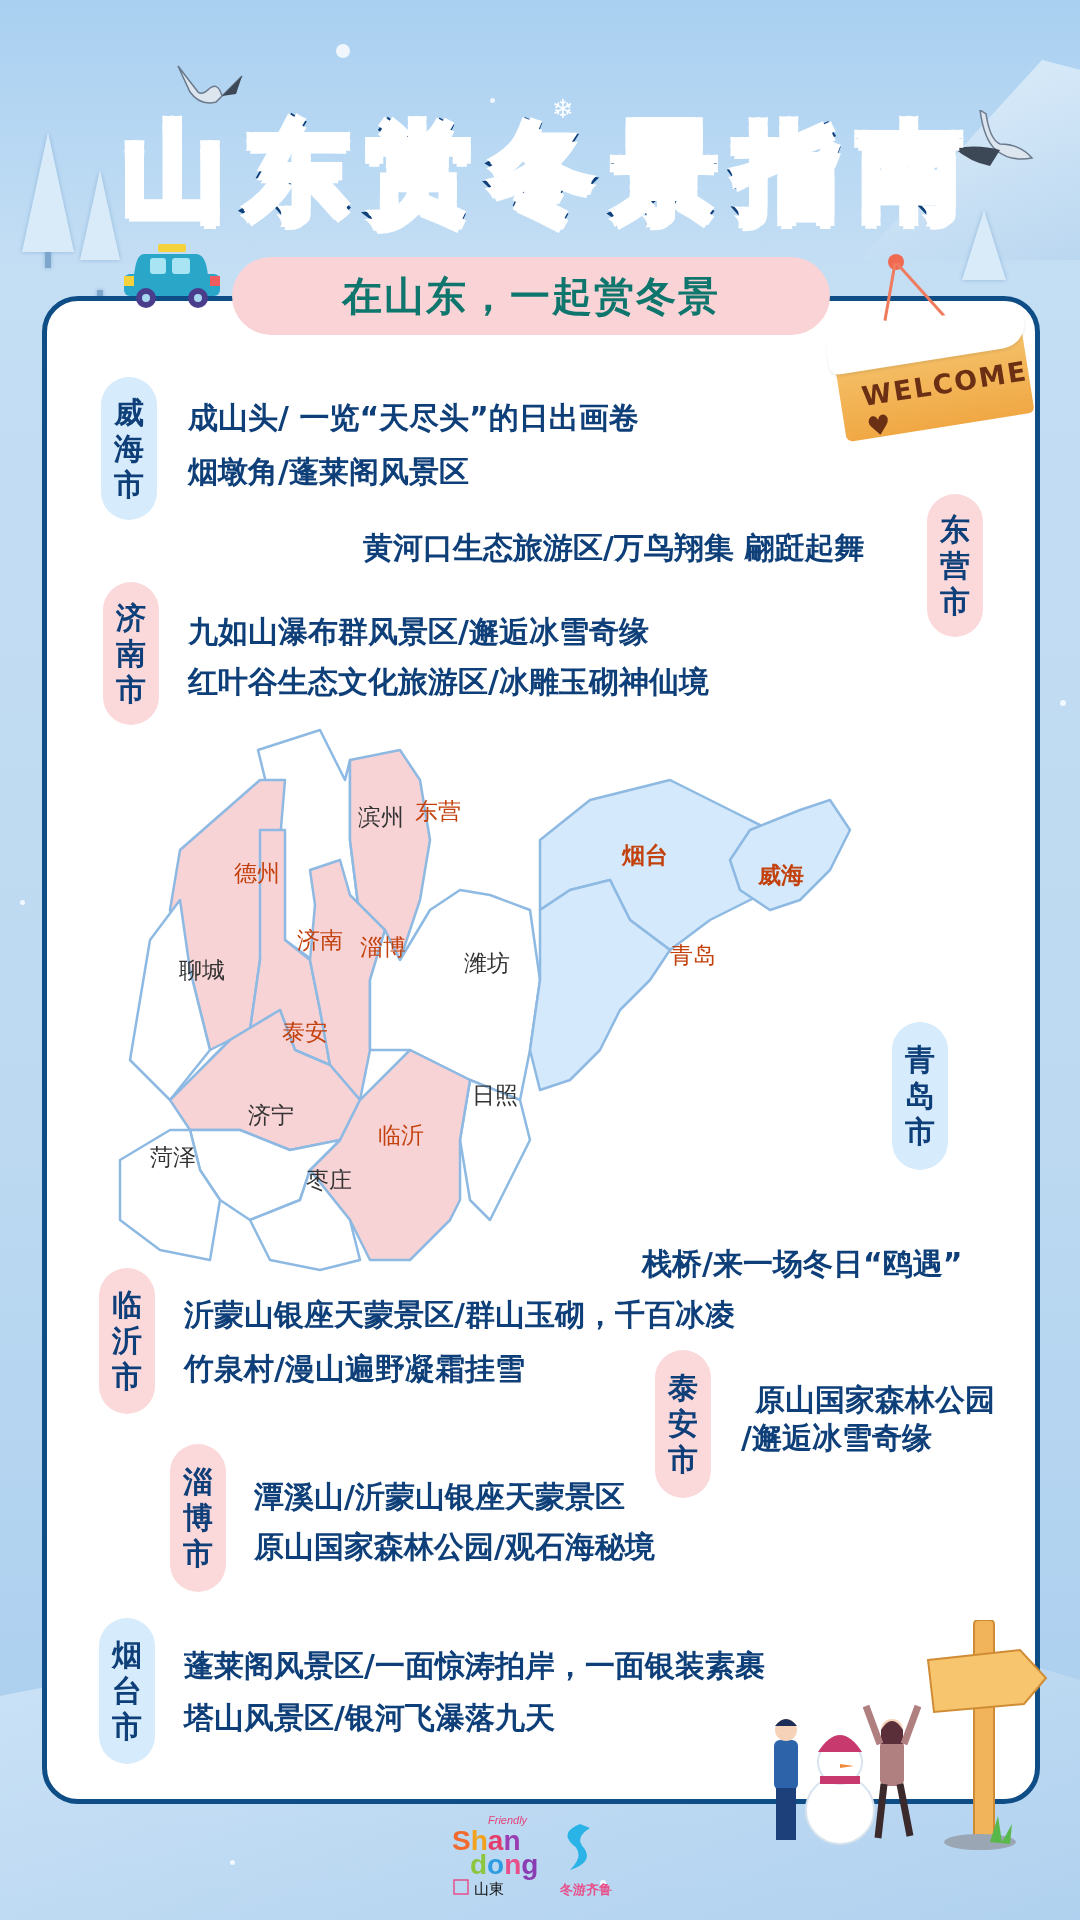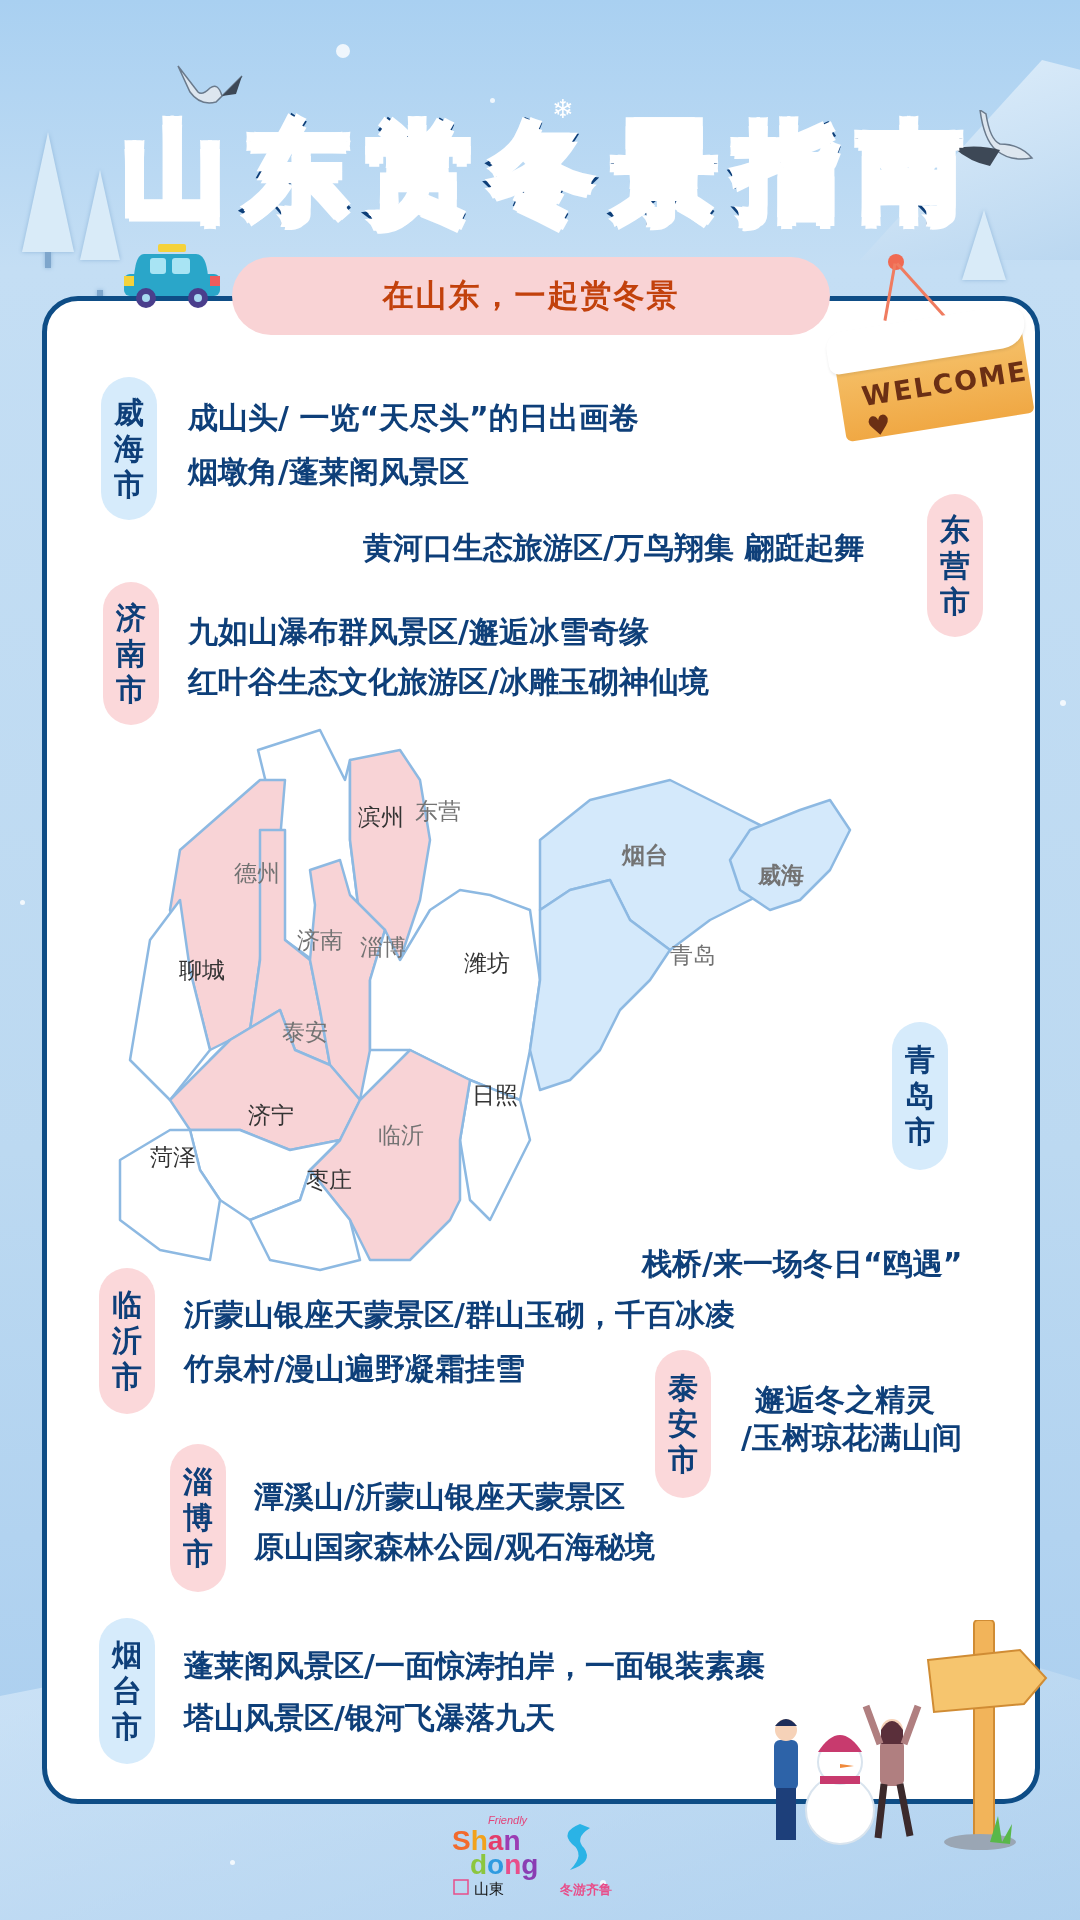--- a/index.html
+++ b/index.html
@@ -7,37 +7,37 @@
 body{position:relative;font-family:"DejaVu Sans","Liberation Sans",sans-serif;background:linear-gradient(180deg,#a9d0f1 0%,#c4def4 14%,#bcd9f1 60%,#a8cdef 100%);color:#0e3f79}
 .snow{position:absolute;border-radius:50%;background:#fff;opacity:.8}
 .mountain{position:absolute;background:linear-gradient(160deg,#e6f2fc,#b7d5ef);opacity:.9}
 .tree{position:absolute;width:0;height:0;border-left:26px solid transparent;border-right:26px solid transparent;border-bottom:120px solid #d9ebf8;filter:drop-shadow(0 0 2px #8fb6da)}
 .tree::after{content:"";position:absolute;left:-3px;top:120px;width:6px;height:16px;background:#7ea6cc}
 .title{position:absolute;left:122px;top:108px;width:840px;height:130px;display:flex;justify-content:space-between;align-items:center}
 .title span{font-family:"DejaVu Sans",sans-serif;font-weight:bold;font-size:104px;color:#fff;-webkit-text-stroke:6px #0e3f79;paint-order:stroke fill;text-shadow:0 0 0 #fff,4px 5px 0 #fff,-4px -4px 0 #fff,4px -4px 0 #fff,-4px 5px 0 #fff,0 8px 0 #fff;letter-spacing:0}
 .snowflake{position:absolute;left:552px;top:94px;font-size:26px;color:#fff}
 .bird{position:absolute}
 .card{position:absolute;left:42px;top:296px;width:998px;height:1508px;background:#fff;border:5px solid #0e4d86;border-radius:36px}
-.subtitle{position:absolute;left:232px;top:257px;width:598px;height:78px;background:#f9d3d5;border-radius:40px;display:flex;align-items:center;justify-content:center;font-weight:bold;font-size:31px;color:#c2410c;letter-spacing:2px}
+.subtitle{position:absolute;left:232px;top:257px;width:598px;height:78px;background:#f9d3d5;border-radius:40px;display:flex;align-items:center;justify-content:center;font-weight:bold;font-size:40px;color:#0f766e;letter-spacing:2px}
 .car{position:absolute;left:122px;top:242px;width:100px;height:70px}
 .sign{position:absolute;left:836px;top:300px;width:190px;height:130px;transform:rotate(-9deg)}
 .sign .board{position:absolute;left:0;top:32px;width:190px;height:96px;background:linear-gradient(180deg,#f6c570,#f0a844);border-radius:6px}
 .sign .snowcap{position:absolute;left:-6px;top:18px;width:200px;height:42px;background:#fff;border-radius:20px 20px 30px 12px;box-shadow:0 2px 3px rgba(0,0,0,.08)}
 .sign .word{position:absolute;left:22px;top:70px;font-size:27px;font-weight:bold;color:#6b2f14;letter-spacing:2px}
 .sign .heart{color:#6b2f14}
 .pin{position:absolute;left:888px;top:254px;width:16px;height:16px;border-radius:50%;background:#f06a52}
 .rope{position:absolute;height:3px;background:#f07c60;transform-origin:0 50%}
 .pill{position:absolute;width:56px;border-radius:28px;display:flex;flex-direction:column;align-items:center;justify-content:center;font-weight:bold;font-size:30px;line-height:36px;color:#0e3f79}
 .pill.blue{background:#d6ebfb}
 .pill.pink{background:#fbd8da}
 .line{position:absolute;font-weight:bold;font-size:30px;color:#0e3f79;white-space:nowrap;letter-spacing:0}
 .map{position:absolute;left:110px;top:720px;width:880px;height:560px}
 .map svg{width:100%;height:100%}
 .map .lbl{position:absolute;font-size:23px;white-space:nowrap}
-.map .lbl.hl{color:#737373}
+.map .lbl.hl{color:#c2410c}
 .map .lbl.pl{color:#333}
 .logos{position:absolute;left:448px;top:1810px;width:190px;height:100px}
 .signpost{position:absolute;left:920px;top:1620px;width:130px;height:230px}
 .people{position:absolute;left:760px;top:1700px;width:170px;height:150px}
 </style>
 </head>
 <body>
 
 <div class="mountain" style="left:860px;top:60px;width:260px;height:200px;clip-path:polygon(0 100%,70% 0,100% 10%,100% 100%)"></div>
 <div class="mountain" style="left:0;top:1600px;width:1080px;height:320px;clip-path:polygon(0 30%,30% 10%,55% 40%,80% 5%,100% 25%,100% 100%,0 100%);opacity:.55"></div>
@@ -194,22 +194,22 @@
   <span>市</span>
 </div>
 <div class="line" style="left:184px;top:1295px">沂蒙山银座天蒙景区/群山玉砌，千百冰凌</div>
 <div class="line" style="left:184px;top:1349px">竹泉村/漫山遍野凝霜挂雪</div>
 
 <div class="pill pink" style="left:655px;top:1350px;height:148px">
   <span>泰</span>
   <span>安</span>
   <span>市</span>
 </div>
-<div class="line" style="left:755px;top:1380px">邂逅冬之精灵</div>
-<div class="line" style="left:741px;top:1418px">/玉树琼花满山间</div>
+<div class="line" style="left:755px;top:1380px">原山国家森林公园</div>
+<div class="line" style="left:741px;top:1418px">/邂逅冰雪奇缘</div>
 
 <div class="pill pink" style="left:170px;top:1444px;height:148px">
   <span>淄</span>
   <span>博</span>
   <span>市</span>
 </div>
 <div class="line" style="left:254px;top:1477px">潭溪山/沂蒙山银座天蒙景区</div>
 <div class="line" style="left:254px;top:1527px">原山国家森林公园/观石海秘境</div>
 
 <div class="pill blue" style="left:99px;top:1618px;height:146px">

